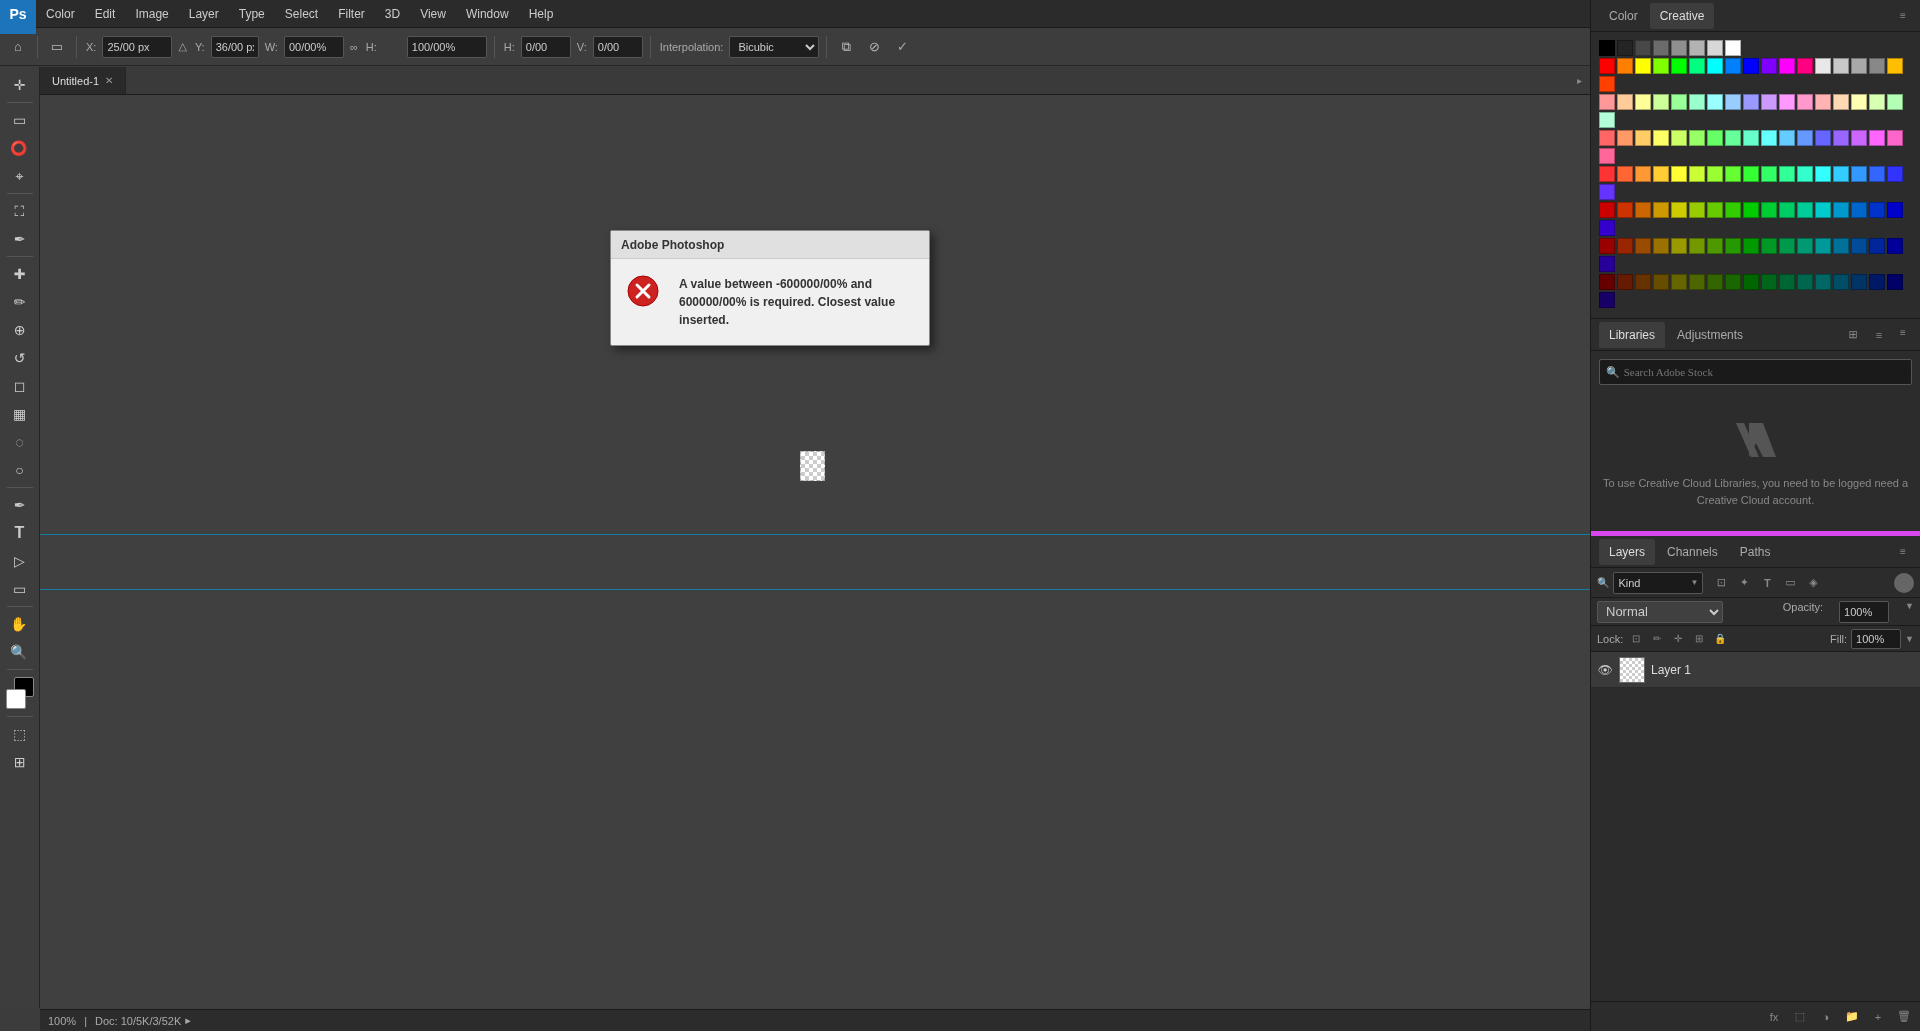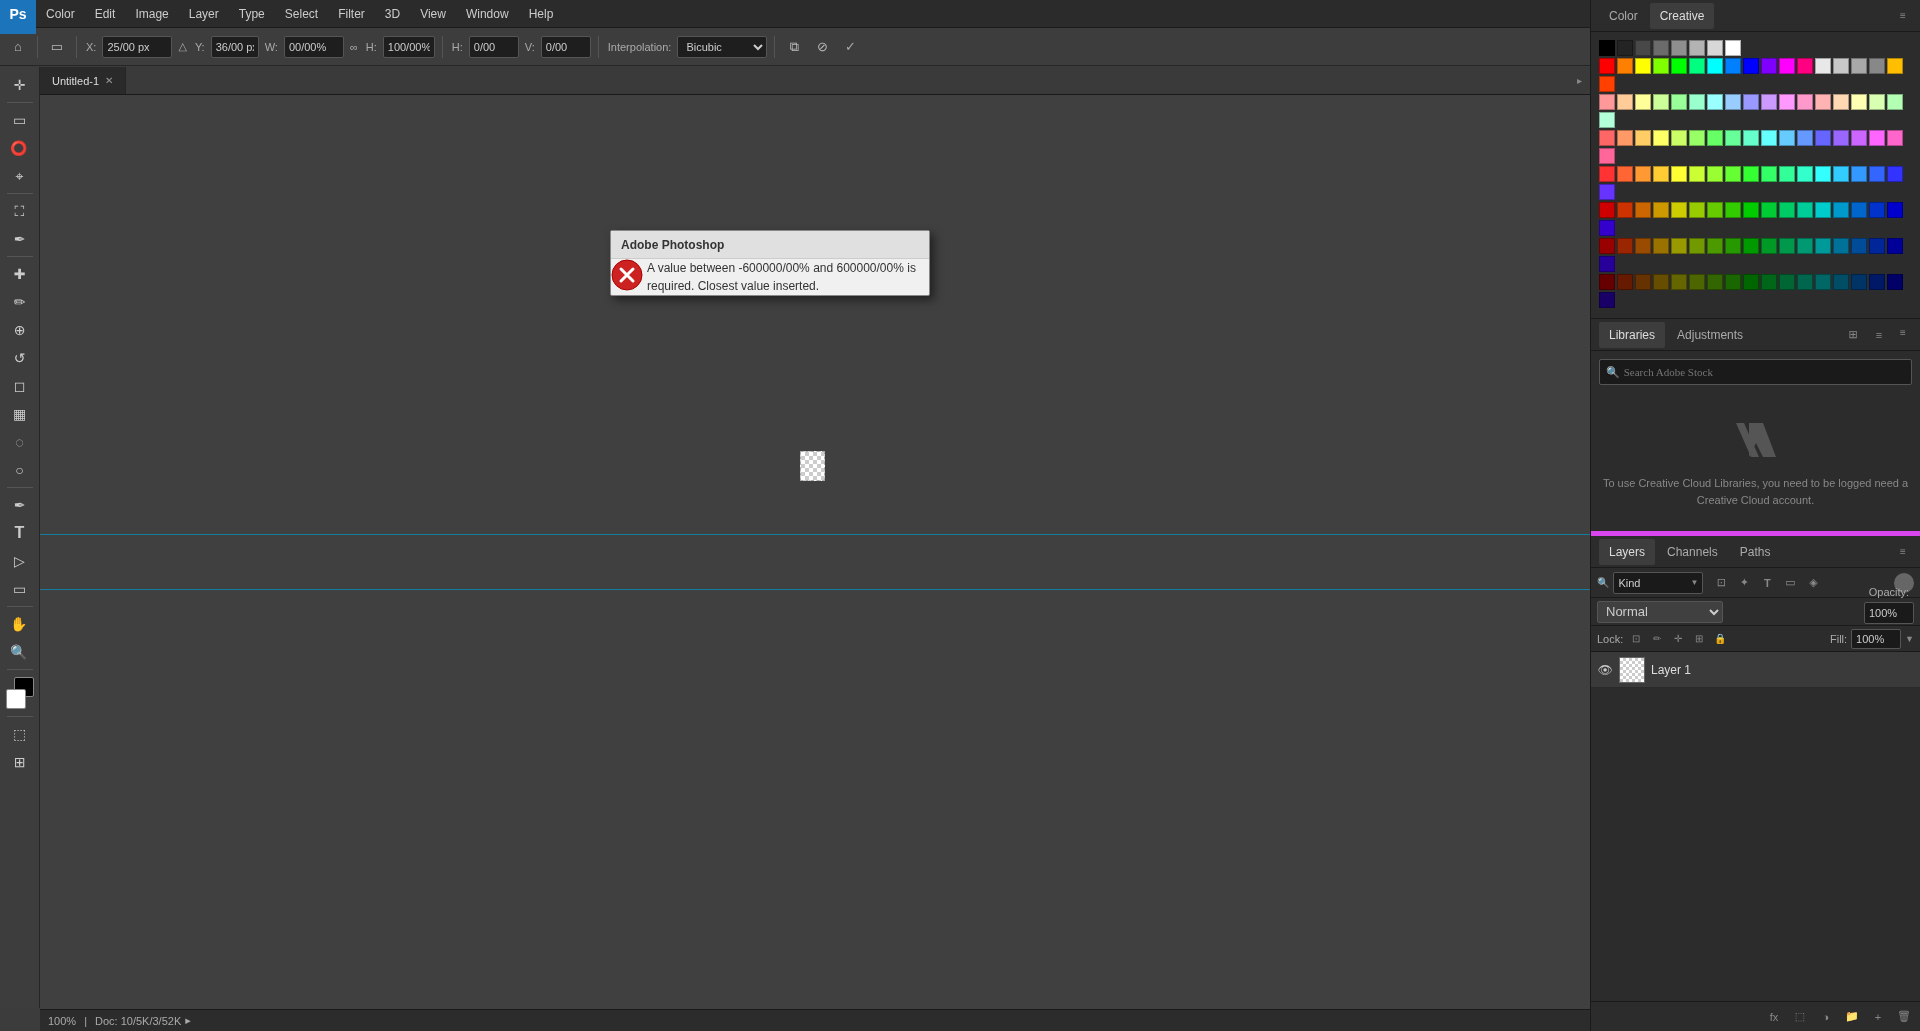--- a/index.html
+++ b/index.html
@@ -81,21 +81,21 @@
     .layers-tab-bar { height: 32px; display: flex; align-items: center; background: #2c2c2c; border-bottom: 1px solid #1a1a1a; padding: 0 8px; gap: 2px; }
     #layers-content { flex: 1; background: #2c2c2c; display: flex; flex-direction: column; }
     .layers-filter { height: 30px; background: #2c2c2c; border-bottom: 1px solid #1a1a1a; display: flex; align-items: center; padding: 0 6px; gap: 4px; }
     .filter-search { background: #1a1a1a; border: 1px solid #555; height: 22px; width: 90px; color: #ccc; font-size: 11px; padding: 0 4px; border-radius: 2px; display: flex; align-items: center; gap: 4px; }
     .filter-icons { display: flex; gap: 3px; margin-left: 4px; }
     .filter-icon { width: 20px; height: 20px; display: flex; align-items: center; justify-content: center; color: #888; cursor: pointer; font-size: 11px; }
     .filter-toggle { width: 20px; height: 20px; border-radius: 50%; background: #666; display: flex; align-items: center; justify-content: center; cursor: pointer; margin-left: auto; }
     
     .layers-blend { height: 28px; background: #2c2c2c; border-bottom: 1px solid #1a1a1a; display: flex; align-items: center; padding: 0 6px; gap: 4px; }
     .blend-select { background: #404040; border: 1px solid #555; color: #ccc; font-size: 13px; height: 22px; padding: 0 4px; border-radius: 2px; width: 126px; }
-    .opacity-control { display: flex; align-items: center; gap: 4px; margin-left: auto; flex-direction: column; }
+    .opacity-control { display: flex; gap: 16px; margin-left: auto; }
     .opacity-label { color: #aaa; font-size: 11px; }
     .opacity-value { background: #1a1a1a; border: 1px solid #555; color: #ccc; font-size: 11px; height: 22px; width: 50px; padding: 0 4px; border-radius: 2px; }
     
     .layers-lock { height: 26px; background: #2c2c2c; border-bottom: 1px solid #1a1a1a; display: flex; align-items: center; padding: 0 6px; gap: 4px; }
     .lock-label { color: #aaa; font-size: 11px; }
     .lock-icons { display: flex; gap: 3px; }
     .lock-icon { width: 18px; height: 18px; display: flex; align-items: center; justify-content: center; color: #888; cursor: pointer; font-size: 10px; }
     .fill-control { display: flex; align-items: center; gap: 4px; margin-left: auto; }
     .fill-label { color: #aaa; font-size: 11px; }
     .fill-value { background: #1a1a1a; border: 1px solid #555; color: #ccc; font-size: 11px; height: 20px; width: 50px; padding: 0 4px; border-radius: 2px; }
@@ -118,21 +118,21 @@
       position: absolute; top: 230px; left: 610px;
       width: 320px; background: #f0f0f0; border: 1px solid #888;
       box-shadow: 4px 4px 10px rgba(0,0,0,0.5); pointer-events: all;
       border-radius: 2px;
     }
     #dialog-title-bar {
       height: 28px; background: #e0e0e0; border-bottom: 1px solid #ccc;
       display: flex; align-items: center; padding: 0 10px;
       font-size: 12px; color: #333; font-weight: bold;
     }
-    #dialog-body { display: flex; align-items: flex-start; gap: 4px; }
+    #dialog-body { padding: 16px; display: flex; align-items: flex-start; gap: 20px; font-weight: bold; }
     .dialog-icon { width: 32px; height: 32px; flex-shrink: 0; }
     .dialog-message { font-size: 12px; color: #333; line-height: 1.5; flex: 1; }
     #dialog-footer { padding: 8px 16px 16px; display: flex; justify-content: center; }
     #ok-button {
       width: 80px; height: 26px; background: #e8e8e8; border: 1px solid #999;
       border-radius: 2px; cursor: pointer; font-size: 12px; color: #333;
       display: flex; align-items: center; justify-content: center;
     }
   </style>
 </head>
@@ -160,21 +160,21 @@
   <div class="tool-separator"></div>
   <span class="tool-label">X:</span>
   <input class="tool-field" type="text" value="25/00 px" style="width: 70px;">
   <span class="tool-label">△</span>
   <span class="tool-label">Y:</span>
   <input class="tool-field" type="text" style="width: 48px;" value="36/00 px">
   <span class="tool-label">W:</span>
   <input class="tool-field" type="text" style="width: 60px;" value="00/00%">
   <span class="tool-label">∞</span>
   <span class="tool-label">H:</span>
-  <input class="tool-field" type="text" style="width: 52px;" value="100/00%">
+  <input class="tool-field" type="text" style="width: 80px; margin-left: 24px;" value="100/00%">
   <div class="tool-separator"></div>
   <span class="tool-label">H:</span>
   <input class="tool-field" type="text" style="width: 50px;" value="0/00">
   <span class="tool-label">V:</span>
   <input class="tool-field" type="text" style="width: 50px;" value="0/00">
   <div class="tool-separator"></div>
   <span class="tool-label">Interpolation:</span>
   <select class="tool-field" style="width:90px;">
     <option>Bicubic</option>
   </select>

